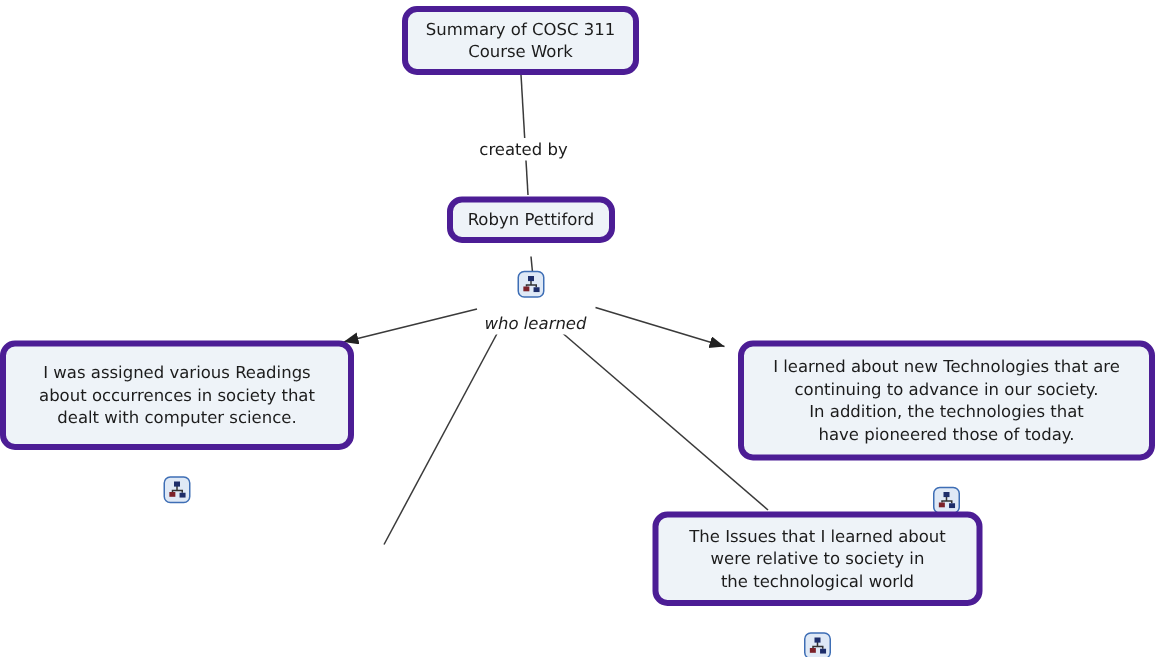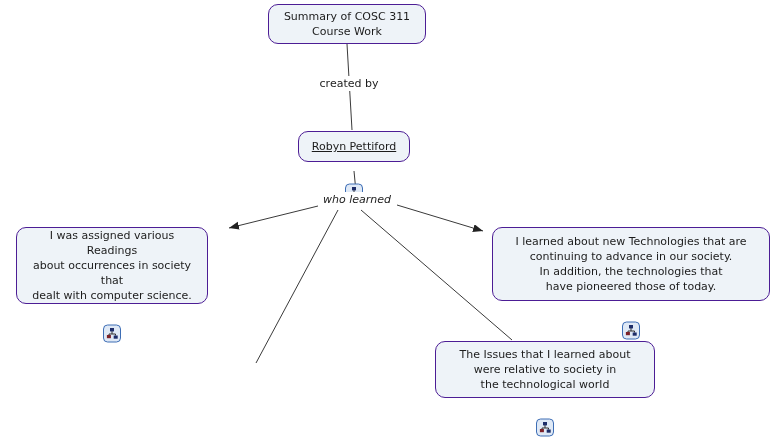--- a/index.html
+++ b/index.html
@@ -6,27 +6,27 @@
   body{
     width:774px;height:438px;position:relative;overflow:hidden;
     background:#ffffff;
     font-family:"DejaVu Sans","Liberation Sans",sans-serif;
     font-size:11px;color:#1c1c1c;
   }
   #canvas{position:absolute;inset:0;width:774px;height:438px;}
   #wires{position:absolute;left:0;top:0;z-index:1;pointer-events:none;}
   .node{
     position:absolute;z-index:2;box-sizing:border-box;
-    background:#eef3f8;border:1px solid #4c1d95;border-radius:10px;
+    background:#eef3f8;border:4px solid #4c1d95;border-radius:10px;
     display:flex;align-items:center;justify-content:center;
     text-align:center;line-height:15px;white-space:pre-wrap;
   }
   .lphrase{
     position:absolute;z-index:2;transform:translateX(-50%);
-    background:#ffffff;padding:1px 4px;line-height:13px;white-space:nowrap;
+    background:#ffffff;padding:1px 4px;line-height:13px;white-space:nowrap;margin-top:16px;
   }
   .resource-icon{
     position:absolute;left:50%;bottom:-10px;transform:translateX(-50%);
     width:19px;height:19px;z-index:3;cursor:pointer;
   }
   .resource-icon svg{display:block;}
 </style>
 </head>
 <body>
 
@@ -50,38 +50,38 @@
 
   <div class="node" style="left:268px;top:4px;width:158px;min-height:40px;padding:4px 6px;">
     <span>Summary of COSC 311
 Course Work</span>
   </div>
 
   <div class="lphrase" style="left:349px;top:76px;">
     <span>created by</span>
   </div>
 
-  <div class="node" style="left:298px;top:131px;width:112px;min-height:31px;padding:3px 6px;text-decoration:underline;">
+  <div class="node" style="left:298px;top:131px;width:112px;min-height:31px;padding:3px 6px;">
     <span>Robyn Pettiford</span>
     <span class="resource-icon" style="bottom:-11px;">
       <svg width="19" height="19" viewBox="0 0 19 19">
         <rect x="1" y="1" width="17" height="17" rx="4" fill="#dfe9f6" stroke="#3e6eb5"></rect>
         <path d="M9.5 7 v3 M9.5 10 h-3 v1 M9.5 10 h3.5 v1.5" stroke="#333" fill="none"></path>
         <rect x="7.5" y="4" width="4" height="3.4" fill="#1d2d69"></rect>
         <rect x="4.4" y="11" width="4" height="3.2" fill="#7c2128"></rect>
         <rect x="11.2" y="11.5" width="4" height="3.2" fill="#1d2d69"></rect>
       </svg>
     </span>
   </div>
 
   <div class="lphrase" style="left:357px;top:192px;font-style:italic;">
     <span>who learned</span>
   </div>
 
-  <div class="node" style="left:16px;top:227px;width:192px;min-height:59px;padding:0 8px;">
+  <div class="node" style="left:0px;top:227px;width:236px;min-height:59px;padding:10px 8px;">
     <span>I was assigned various Readings
 about occurrences in society that
 dealt with computer science.</span>
     <span class="resource-icon">
       <svg width="19" height="19" viewBox="0 0 19 19">
         <rect x="1" y="1" width="17" height="17" rx="4" fill="#dfe9f6" stroke="#3e6eb5"></rect>
         <path d="M9.5 7 v3 M9.5 10 h-3 v1 M9.5 10 h3.5 v1.5" stroke="#333" fill="none"></path>
         <rect x="7.5" y="4" width="4" height="3.4" fill="#1d2d69"></rect>
         <rect x="4.4" y="11" width="4" height="3.2" fill="#7c2128"></rect>
         <rect x="11.2" y="11.5" width="4" height="3.2" fill="#1d2d69"></rect>

